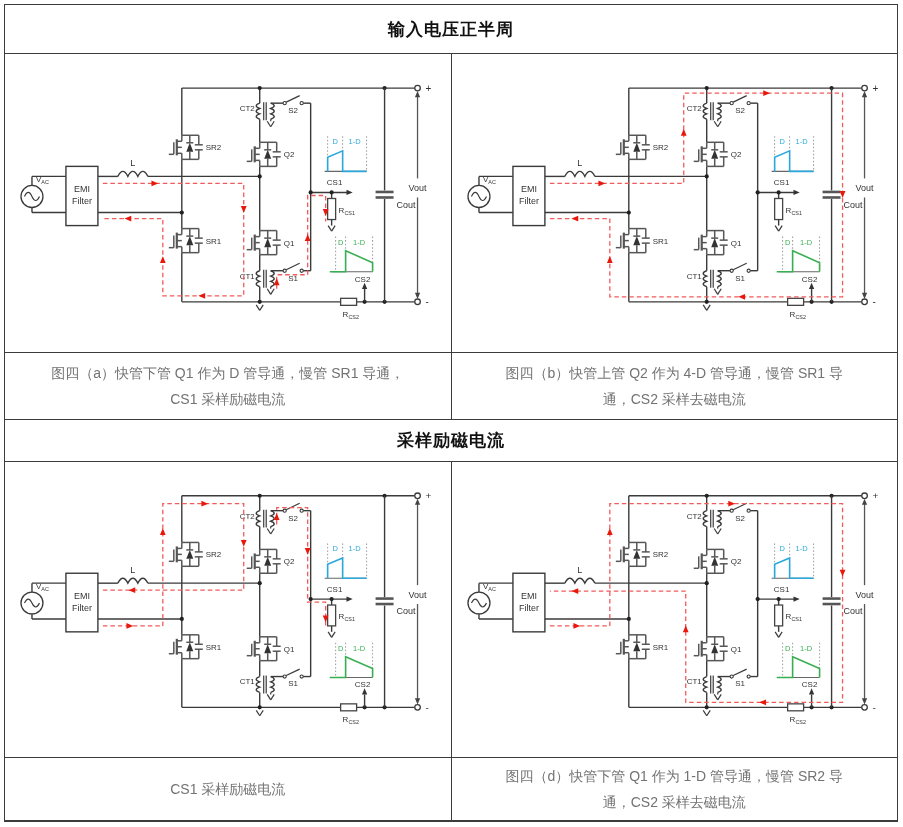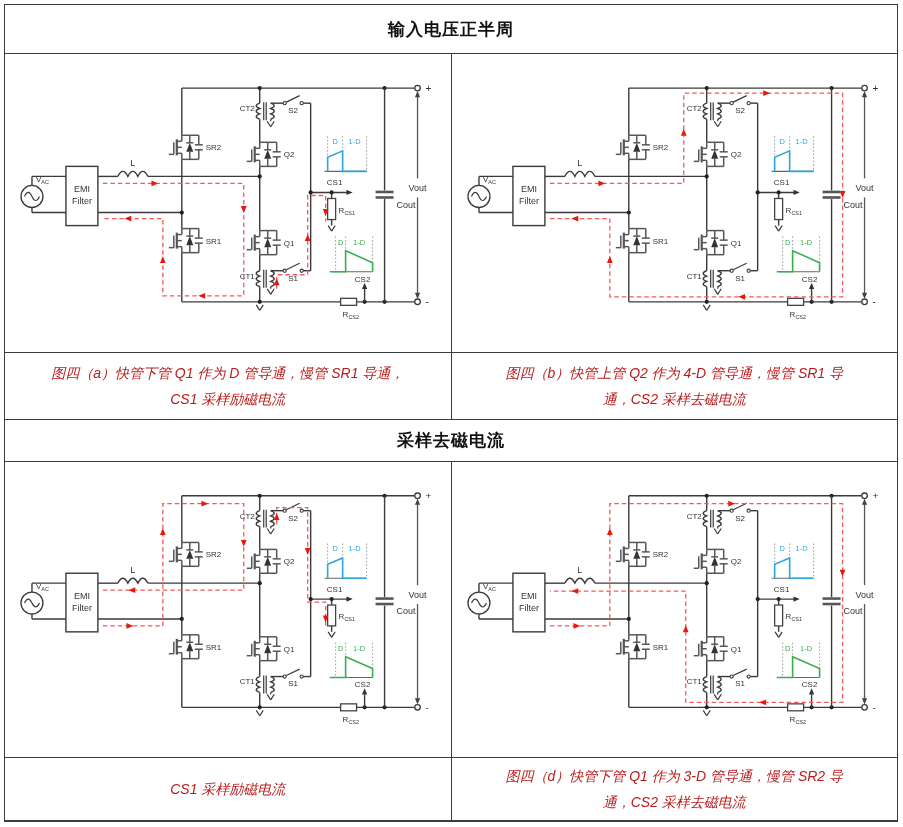--- a/index.html
+++ b/index.html
@@ -7,21 +7,21 @@
   .tbl{
     position:absolute;left:4px;top:4px;width:894px;height:818px;
     display:grid;grid-template-columns:1fr 1fr;
     grid-template-rows:48px 298px 66px 41px 295px 62px;
     background:#3c3c3c;gap:1px;border:1px solid #3c3c3c;box-sizing:border-box;
   }
   .cell{background:#ffffff;overflow:hidden;}
   .head{grid-column:1/-1;display:flex;align-items:center;justify-content:center;
         font-size:17px;font-weight:600;color:#111;letter-spacing:1px;}
   .cap{display:flex;flex-direction:column;align-items:center;justify-content:center;
-       font-size:14px;color:#b91c1c;line-height:26px;font-style:italic;}
+       font-size:14px;color:#737373;line-height:26px;}
   .circ{display:flex;}
   .circ svg{width:100%;height:100%;display:block;}
 </style>
 </head>
 <body>
 
 <div class="tbl">
   <div class="cell head">
     <span>输入电压正半周</span>
   </div>
@@ -508,21 +508,21 @@
   <div class="cell cap">
     <div>图四（a）快管下管 Q1 作为 D 管导通，慢管 SR1 导通，</div>
     <div>CS1 采样励磁电流</div>
   </div>
   <div class="cell cap">
     <div>图四（b）快管上管 Q2 作为 4-D 管导通，慢管 SR1 导</div>
     <div>通，CS2 采样去磁电流</div>
   </div>
 
   <div class="cell head">
-    <span>采样去磁电流</span>
+    <span>采样励磁电流</span>
   </div>
 
   <div class="cell circ">
     <svg viewBox="0 0 446 297" preserveAspectRatio="none">
         <g>
           <line x1="177" y1="34" x2="410" y2="34" stroke="#3a3a3a" stroke-width="1.4" fill="none"></line>
           <line x1="177" y1="247" x2="336" y2="247" stroke="#3a3a3a" stroke-width="1.4" fill="none"></line>
           <line x1="352" y1="247" x2="410" y2="247" stroke="#3a3a3a" stroke-width="1.4" fill="none"></line>
           <line x1="177" y1="34" x2="177" y2="81" stroke="#3a3a3a" stroke-width="1.4" fill="none"></line>
           <line x1="177" y1="105" x2="177" y2="174" stroke="#3a3a3a" stroke-width="1.4" fill="none"></line>
@@ -994,16 +994,16 @@
           <polygon points="231.11,171.4 236.89,171.4 234,164.6" fill="#e8180c"></polygon>
           <polygon points="126.4,127.11 126.4,132.89 119.6,130" fill="#e8180c"></polygon>
         </g>
       </svg>
   </div>
 
   <div class="cell cap">
     <div>CS1 采样励磁电流</div>
   </div>
   <div class="cell cap">
-    <div>图四（d）快管下管 Q1 作为 3-D 管导通，慢管 SR2 导</div>
+    <div>图四（d）快管下管 Q1 作为 1-D 管导通，慢管 SR2 导</div>
     <div>通，CS2 采样去磁电流</div>
   </div>
 </div>
 
 </body></html>

